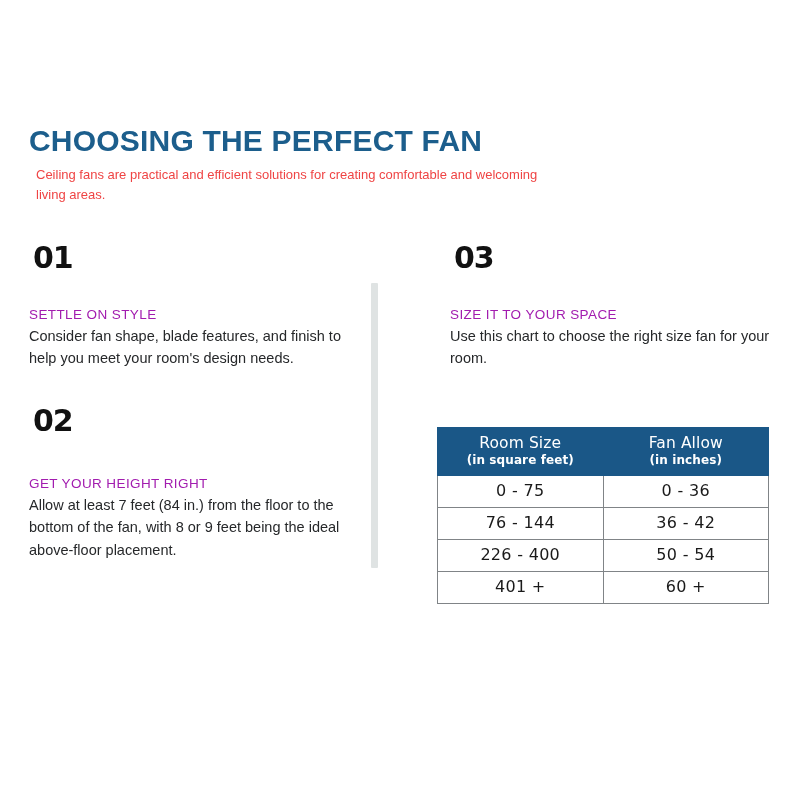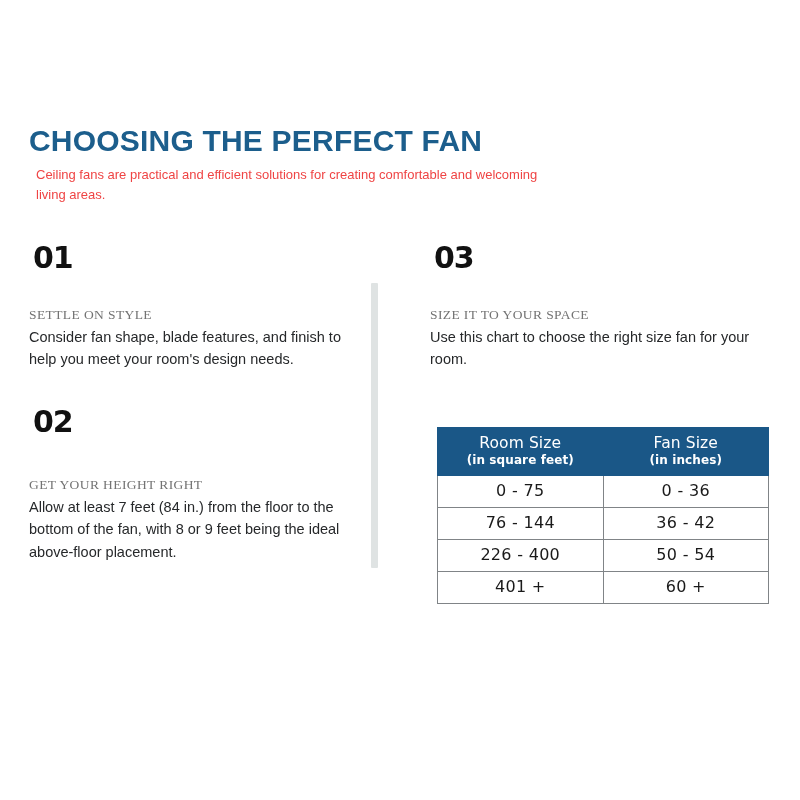--- a/index.html
+++ b/index.html
@@ -49,21 +49,21 @@
 
   
   .col-left {
     position: absolute;
     left: 29px;
     top: 243px;
     width: 320px;
   }
   .col-right {
     position: absolute;
-    left: 430px;
+    left: 450px;
     top: 243px;
     width: 340px;
   }
 
   .divider {
     position: absolute;
     left: 371px;
     top: 283px;
     width: 7px;
     height: 285px;
@@ -80,24 +80,23 @@
     font-weight: 900;
     letter-spacing: -1px;
     color: #111111;
     line-height: 1;
     margin: 0 0 34px 4px;
     font-family: "DejaVu Sans", sans-serif;
   }
   .step-heading {
     font-size: 13.5px;
     letter-spacing: 0.4px;
-    color: #737373;
+    color: #a21caf;
     margin: 14px 0 3px 0;
     font-weight: 400;
-    font-family: Liberation Serif, serif;
   }
   .step-body {
     font-size: 14.5px;
     line-height: 1.55;
     color: #26282a;
     margin: 0;
   }
 
   .step-02 { margin-top: 46px; }
   .step-02 .step-number { margin-bottom: 40px; }
@@ -186,21 +185,21 @@
 
   <div class="size-table-wrap">
     <table class="size-table">
       <thead>
         <tr>
           <th>
             <span class="th-line1">Room Size</span>
             <span class="th-line2">(in square feet)</span>
           </th>
           <th>
-            <span class="th-line1">Fan Size</span>
+            <span class="th-line1">Fan Allow</span>
             <span class="th-line2">(in inches)</span>
           </th>
         </tr>
       </thead>
       <tbody>
         <tr>
           <td>0 - 75</td>
           <td>0 - 36</td>
         </tr>
         <tr>

